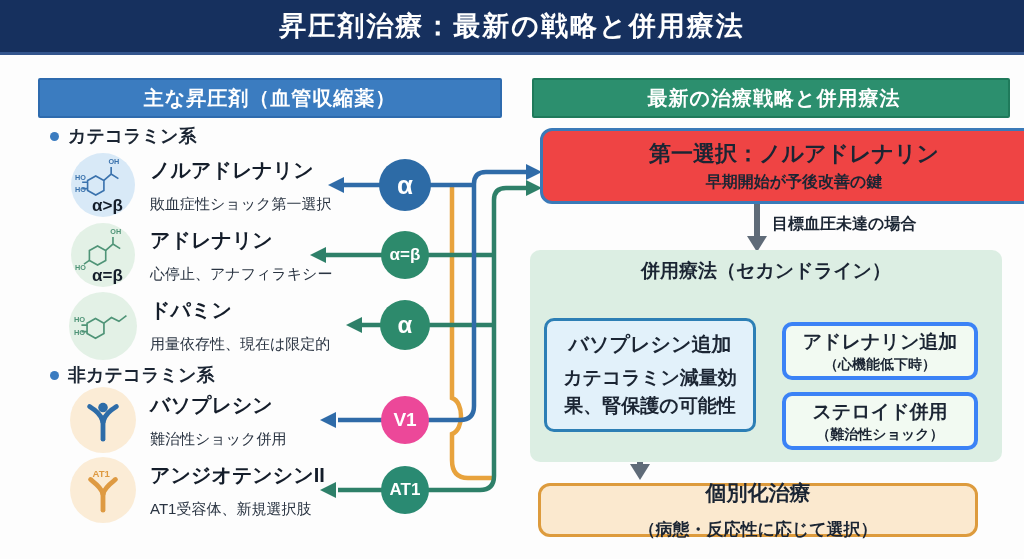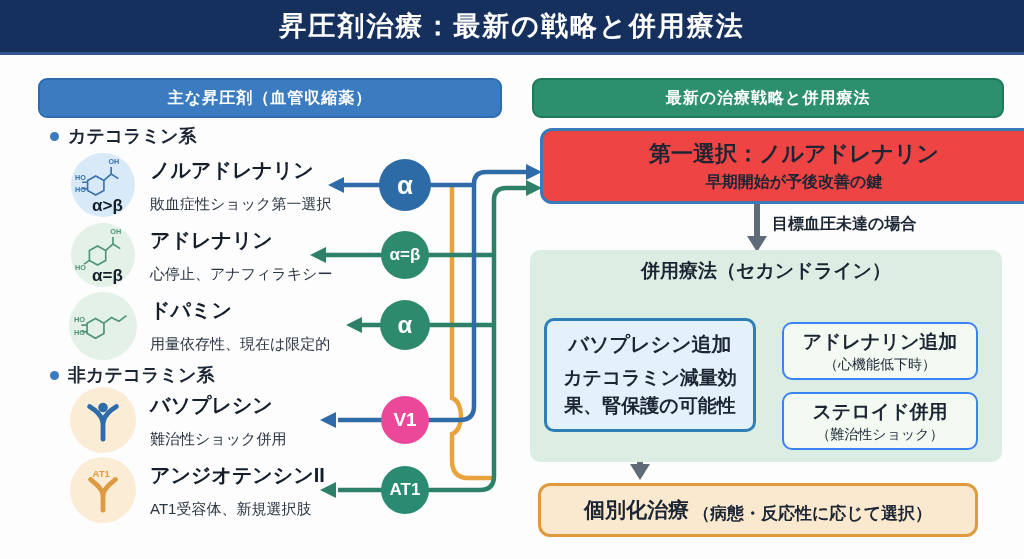--- a/index.html
+++ b/index.html
@@ -12,25 +12,25 @@
   .abs{position:absolute;}
   
   #topbar{
     left:0;top:0;width:1024px;height:52px;
     background:#16305e;border-bottom:3px solid #33558d;
     display:flex;align-items:center;justify-content:center;
   }
   #topbar .t{color:#ffffff;font-size:27px;font-weight:700;letter-spacing:2px;}
   
   .pill{
-    height:36px;border-radius:9px;display:flex;align-items:center;justify-content:center;
-    color:#fff;font-size:16px;font-weight:700;letter-spacing:1px;
+    height:36px;border-radius:2px;display:flex;align-items:center;justify-content:center;
+    color:#fff;font-size:20px;font-weight:700;letter-spacing:1px;
   }
   #pill-left{left:38px;top:78px;width:460px;background:#3b7cc0;border:2px solid #2e6bae;}
-  #pill-right{left:532px;top:78px;width:468px;background:#2c8f6e;border:2px solid #1f7a5b;}
+  #pill-right{left:532px;top:78px;width:468px;background:#2c8f6e;border:2px solid #1f7a5b;padding-left:6px;}
   
   .group{display:flex;align-items:center;gap:9px;font-size:18px;font-weight:700;color:#1b2533;}
   .bullet{width:9px;height:9px;border-radius:50%;background:#3b7cc0;}
   
   .chem-circle{border-radius:50%;display:flex;align-items:center;justify-content:center;}
   .drug-name{font-size:20px;font-weight:700;color:#141d2a;white-space:nowrap;}
   .drug-desc{font-size:15px;font-weight:500;color:#2a3442;white-space:nowrap;margin-top:8px;}
   .ratio{font-size:17px;font-weight:700;color:#141d2a;}
   .badge{
     border-radius:50%;display:flex;align-items:center;justify-content:center;
@@ -41,27 +41,27 @@
            align-items:center;justify-content:center;z-index:2;}
   #first-choice{left:540px;top:128px;width:508px;height:76px;background:#ef4444;border:3px solid #3a7ab8;}
   #first-choice .h{font-size:22px;font-weight:700;}
   #first-choice .s{font-size:16px;font-weight:600;margin-top:3px;}
   #cond-label{left:772px;top:214px;font-size:16px;font-weight:700;}
   #second-panel{left:530px;top:250px;width:472px;height:212px;background:#dceee3;border-radius:10px;z-index:1;}
   #second-title{left:530px;top:258px;width:472px;text-align:center;font-size:19px;font-weight:700;z-index:2;}
   #vaso-box{left:544px;top:318px;width:212px;height:114px;background:#e2f1fa;border:3px solid #2d7fb5;border-radius:10px;}
   #vaso-box .h{font-size:20px;font-weight:700;}
   #vaso-box .s{font-size:19px;font-weight:600;text-align:center;width:196px;margin-top:6px;line-height:1.45;}
-  .green-box{background:#f2faf2;border:2px solid #3b82f6;border-radius:10px;}
+  .green-box{background:#f2faf2;border:4px solid #3b82f6;border-radius:10px;}
   #adr-box{left:782px;top:322px;width:196px;height:58px;}
   #ster-box{left:782px;top:392px;width:196px;height:58px;}
   .green-box .h{font-size:19px;font-weight:700;}
-  .green-box .s{font-size:14px;font-weight:400;margin-top:1px;}
+  .green-box .s{font-size:14px;font-weight:700;margin-top:1px;}
   #indiv-box{left:538px;top:483px;width:440px;height:54px;background:#fbe9cf;border:3px solid #dd9b3d;
-             flex-direction:row;gap:4px;align-items:center;}
+             flex-direction:column;gap:4px;align-items:center;}
   #indiv-box .h{font-size:21px;font-weight:700;}
   #indiv-box .s{font-size:17px;font-weight:700;margin-top:7px;}
   
   #wires{left:0;top:0;width:1024px;height:559px;z-index:1;pointer-events:none;}
   .chemlbl{font-size:8px;font-weight:700;}
 </style>
 </head>
 <body>
 
 <div id="stage">

